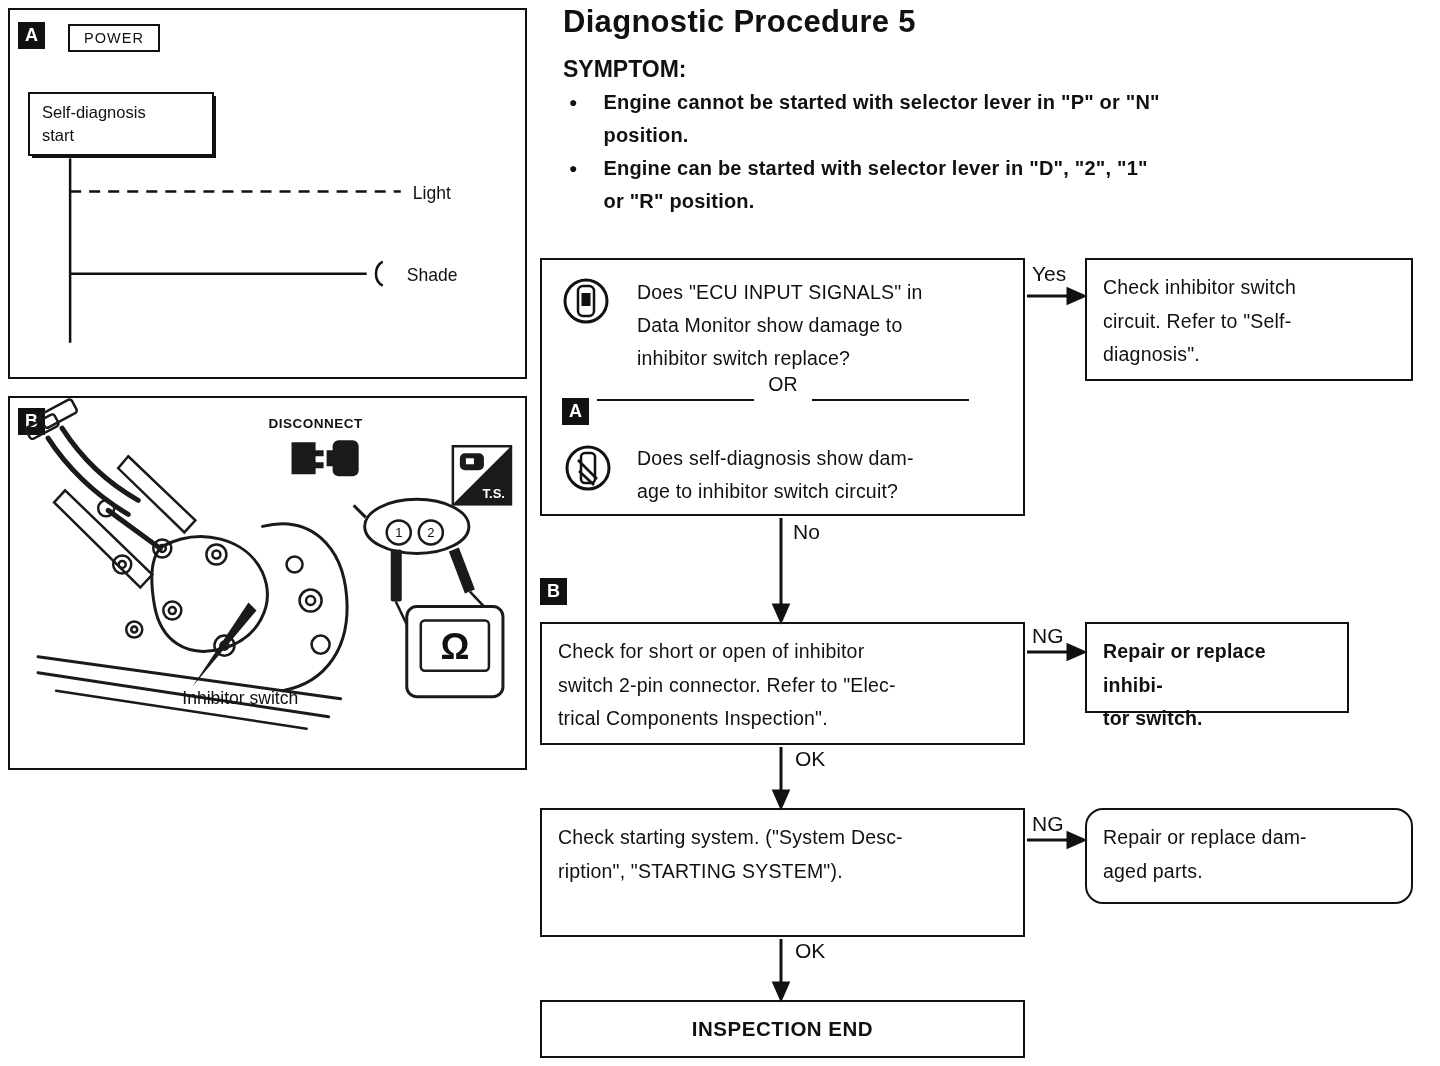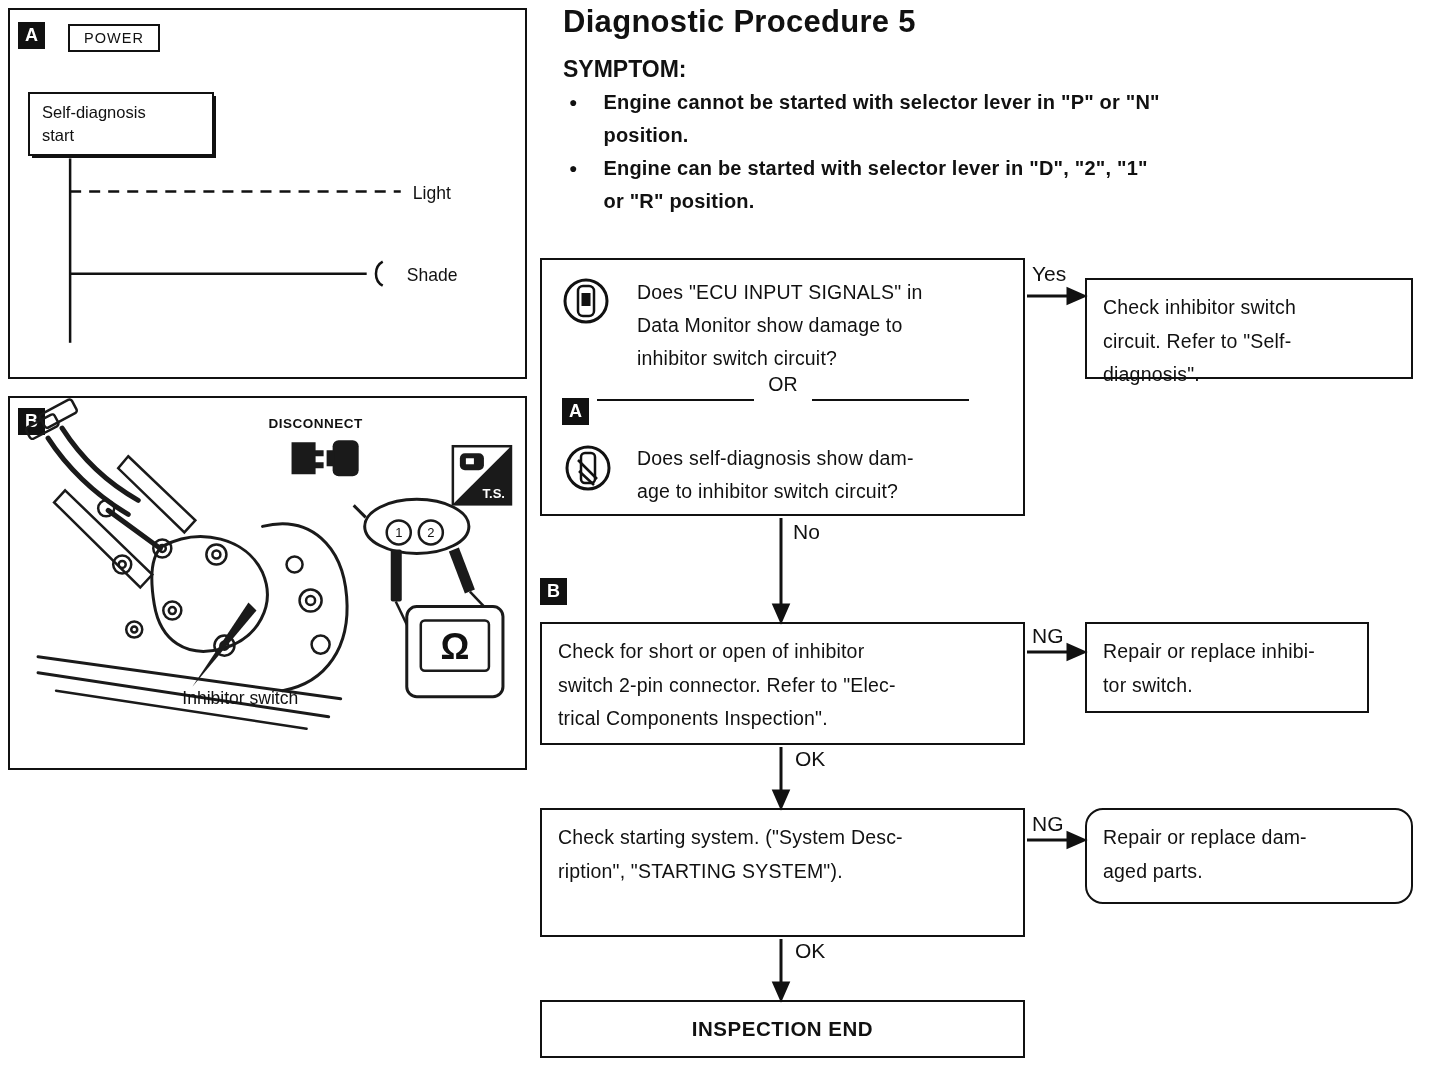--- a/index.html
+++ b/index.html
@@ -160,55 +160,55 @@
 
   <div class="fbox" style="left:540px; top:258px; width:485px; height:258px;">
     <svg class="abs" style="left:20px; top:17px; width:48px; height:48px;" viewBox="0 0 48 48">
       <circle cx="24" cy="24" r="21" fill="none" stroke="#111" stroke-width="3"></circle>
       <rect x="16" y="9" width="16" height="30" rx="5" fill="none" stroke="#111" stroke-width="2.5"></rect>
       <rect x="19.5" y="16" width="9" height="13" fill="#111"></rect>
     </svg>
     <div class="qtext" style="left:95px; top:16px;">
       <div>Does "ECU INPUT SIGNALS" in</div>
       <div>Data Monitor show damage to</div>
-      <div>inhibitor switch circuit?</div>
+      <div>inhibitor switch replace?</div>
     </div>
     <div class="or-row" style="left:55px; top:108px; width:372px;">
       <span class="or-line"></span>
       <span class="or-text">OR</span>
       <span class="or-line"></span>
     </div>
     <div class="marker" style="left:20px; top:138px;">A</div>
     <svg class="abs" style="left:22px; top:184px; width:48px; height:48px;" viewBox="0 0 48 48">
       <circle cx="24" cy="24" r="21" fill="none" stroke="#111" stroke-width="3"></circle>
       <rect x="17" y="9" width="14" height="30" rx="4" fill="none" stroke="#111" stroke-width="2.5"></rect>
       <line x1="14" y1="16" x2="33" y2="35" stroke="#111" stroke-width="2.5"></line>
       <line x1="15" y1="27" x2="30" y2="41" stroke="#111" stroke-width="2.5"></line>
     </svg>
     <div class="qtext" style="left:95px; top:182px;">
       <div>Does self-diagnosis show dam-</div>
       <div>age to inhibitor switch circuit?</div>
     </div>
   </div>
 
-  <div class="fbox pad" style="left:1085px; top:258px; width:328px; height:101px;margin-top:20px;">
+  <div class="fbox pad" style="left:1085px; top:258px; width:328px; height:123px;">
     <div>Check inhibitor switch</div>
     <div>circuit. Refer to "Self-</div>
     <div>diagnosis".</div>
   </div>
 
   <div class="marker" style="left:540px; top:578px;">B</div>
 
   <div class="fbox pad" style="left:540px; top:622px; width:485px; height:123px;">
     <div>Check for short or open of inhibitor</div>
     <div>switch 2-pin connector. Refer to "Elec-</div>
     <div>trical Components Inspection".</div>
   </div>
 
-  <div class="fbox pad" style="left:1085px; top:622px; width:284px; height:91px;">
+  <div class="fbox pad" style="left:1085px; top:622px; width:264px; height:91px;font-weight:bold;">
     <div>Repair or replace inhibi-</div>
     <div>tor switch.</div>
   </div>
 
   <div class="fbox pad" style="left:540px; top:808px; width:485px; height:129px;">
     <div>Check starting system. ("System Desc-</div>
     <div>ription", "STARTING SYSTEM").</div>
   </div>
 
   <div class="fbox pad" style="left:1085px; top:808px; width:328px; height:96px;border-radius:18px;">

